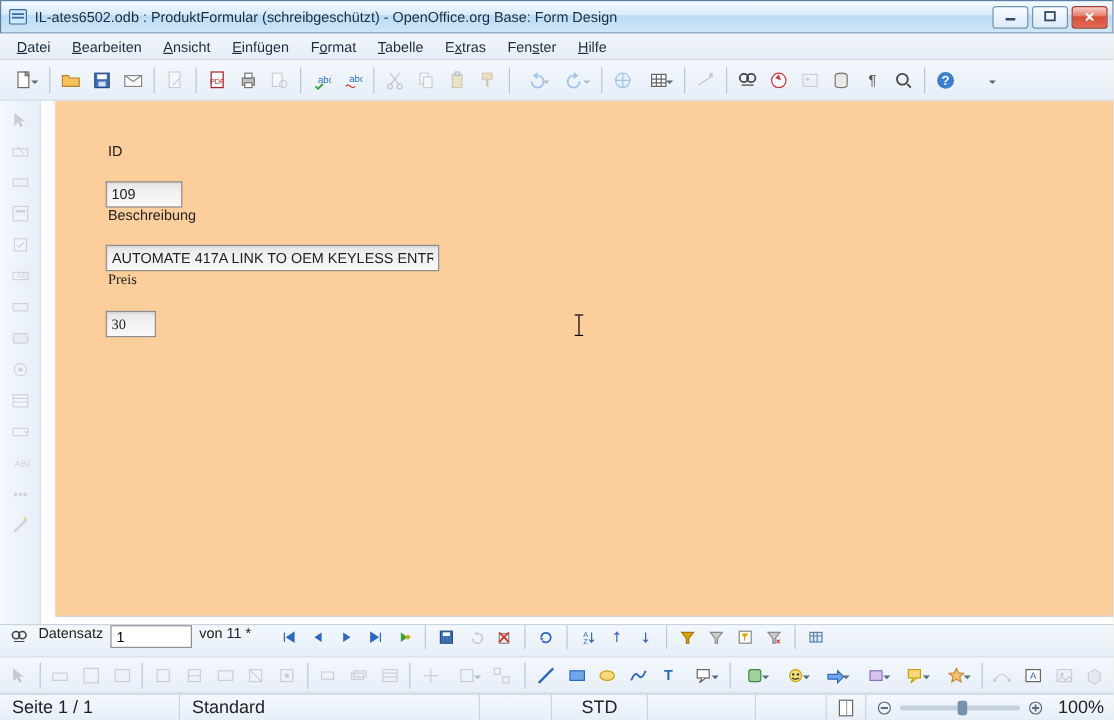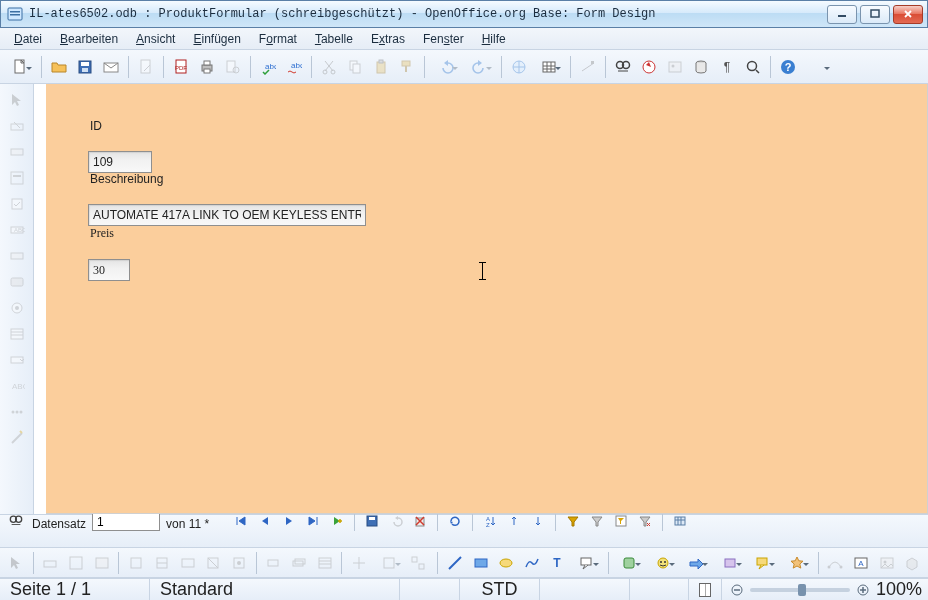--- a/index.html
+++ b/index.html
@@ -15,21 +15,20 @@
   }
   
   .titlebar {
     height: 28px;
     background: linear-gradient(#f5fbff, #d7eafb 45%, #bcdcf4 46%, #cfe6f8);
     border: 1px solid #5a7fa6;
     display: flex;
     align-items: center;
     padding: 0 4px 0 6px;
     gap: 6px;
-    font-family: Liberation Mono, monospace;
   }
   .titlebar .app-icon {
     width: 16px; height: 16px; display:flex; align-items:center; justify-content:center;
   }
   .titlebar .title-text {
     color: #1b2d3f; font-size: 12px; flex: 1;
     white-space: nowrap; overflow: hidden; text-overflow: ellipsis;
   }
   .win-btns { display:flex; gap:3px; }
   .win-btn {
@@ -111,21 +110,21 @@
   }
   .cursor-caret::after {
     content:""; position:absolute; left:-3px; bottom:-1px; width:7px; height:1px; background:#000;
   }
   .cursor-caret .bar { position:absolute; left:0; top:0; width:1px; height:100%; background:#000; }
 
   
   .record-bar {
     height: 28px; background: linear-gradient(#f4f8fd,#e6eef8);
     border-top:1px solid #c8d4e3; border-bottom:1px solid #c8d4e3;
-    display:flex; align-items:flex-end; gap:4px; padding:16px 6px;
+    display:flex; align-items:flex-start; gap:4px; padding:0 6px;
   }
   .record-bar .lbl { font-size:12px; color:#222; margin: 0 2px; }
   .record-bar input.recno {
     width: 68px; height:19px; border:1px solid #8f8f8f; background:#fff; padding:1px 4px;
     font-size:12px; font-family:inherit;
   }
   .nav-btn { width:20px; height:20px; display:flex; align-items:center; justify-content:center; }
   .nav-btn svg { width:14px; height:14px; }
   .nav-btn.disabled { opacity:0.35; }
   .record-bar .sep { width:1px; height:20px; background:#b9c6d6; margin:0 3px; }
@@ -134,21 +133,21 @@
     height: 30px; background: linear-gradient(#f4f8fd,#e6eef8);
     border-bottom:1px solid #c8d4e3;
     display:flex; align-items:center; padding:0 4px; gap:2px;
   }
   .bottom-toolbar .splitter {
     width:1px; height:22px; background:#b9c6d6; margin:0 3px;
   }
   
   .statusbar {
     height: 22px; background:linear-gradient(#f4f8fd,#e6eef8);
-    display:flex; align-items:center; font-size:18px; color:#222;
+    display:flex; align-items:center; font-size:15px; color:#222;
     border-top:1px solid #c8d4e3;
   }
   .statusbar .cell {
     padding: 0 10px; height:100%; display:flex; align-items:center; border-right:1px solid #c8d4e3;
   }
   .statusbar .cell.page { width:150px; background:transparent; position:static; border:none; border-right:1px solid #c8d4e3;}
   .statusbar .cell.style { width:250px; }
   .statusbar .cell.blank { width:60px; }
   .statusbar .cell.mode { width:80px; justify-content:center; }
   .statusbar .cell.sel { width:90px; }

